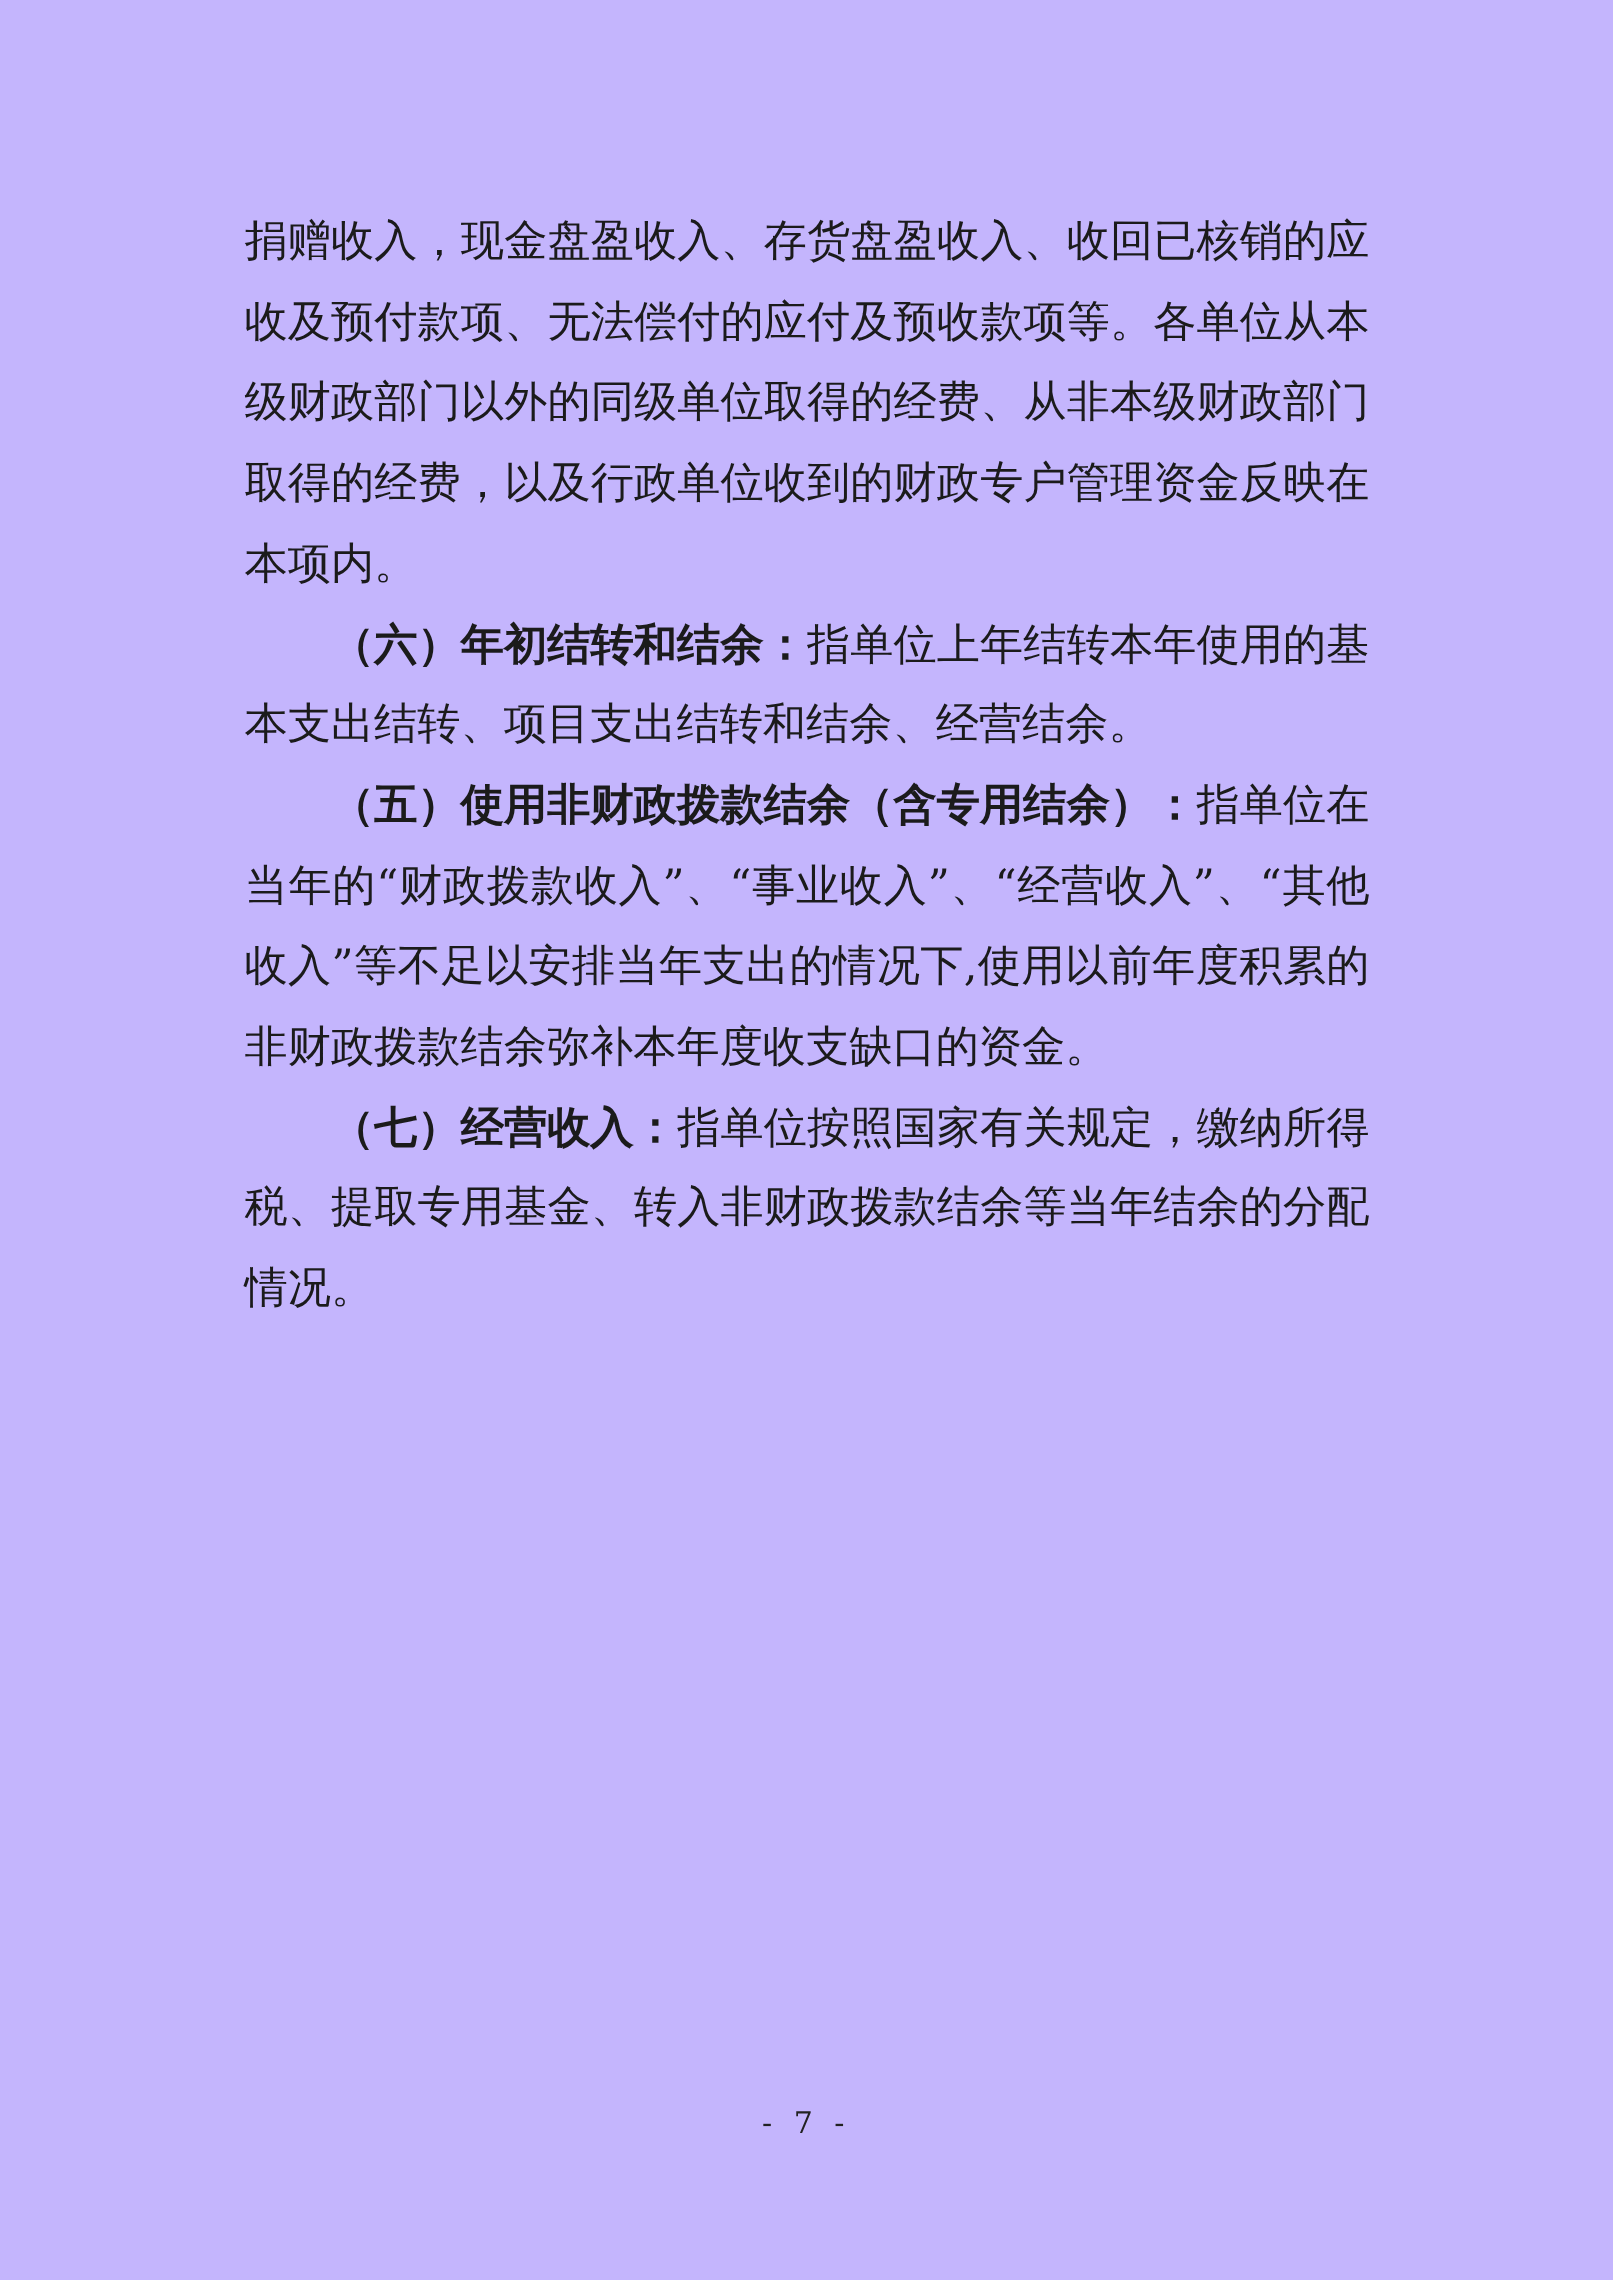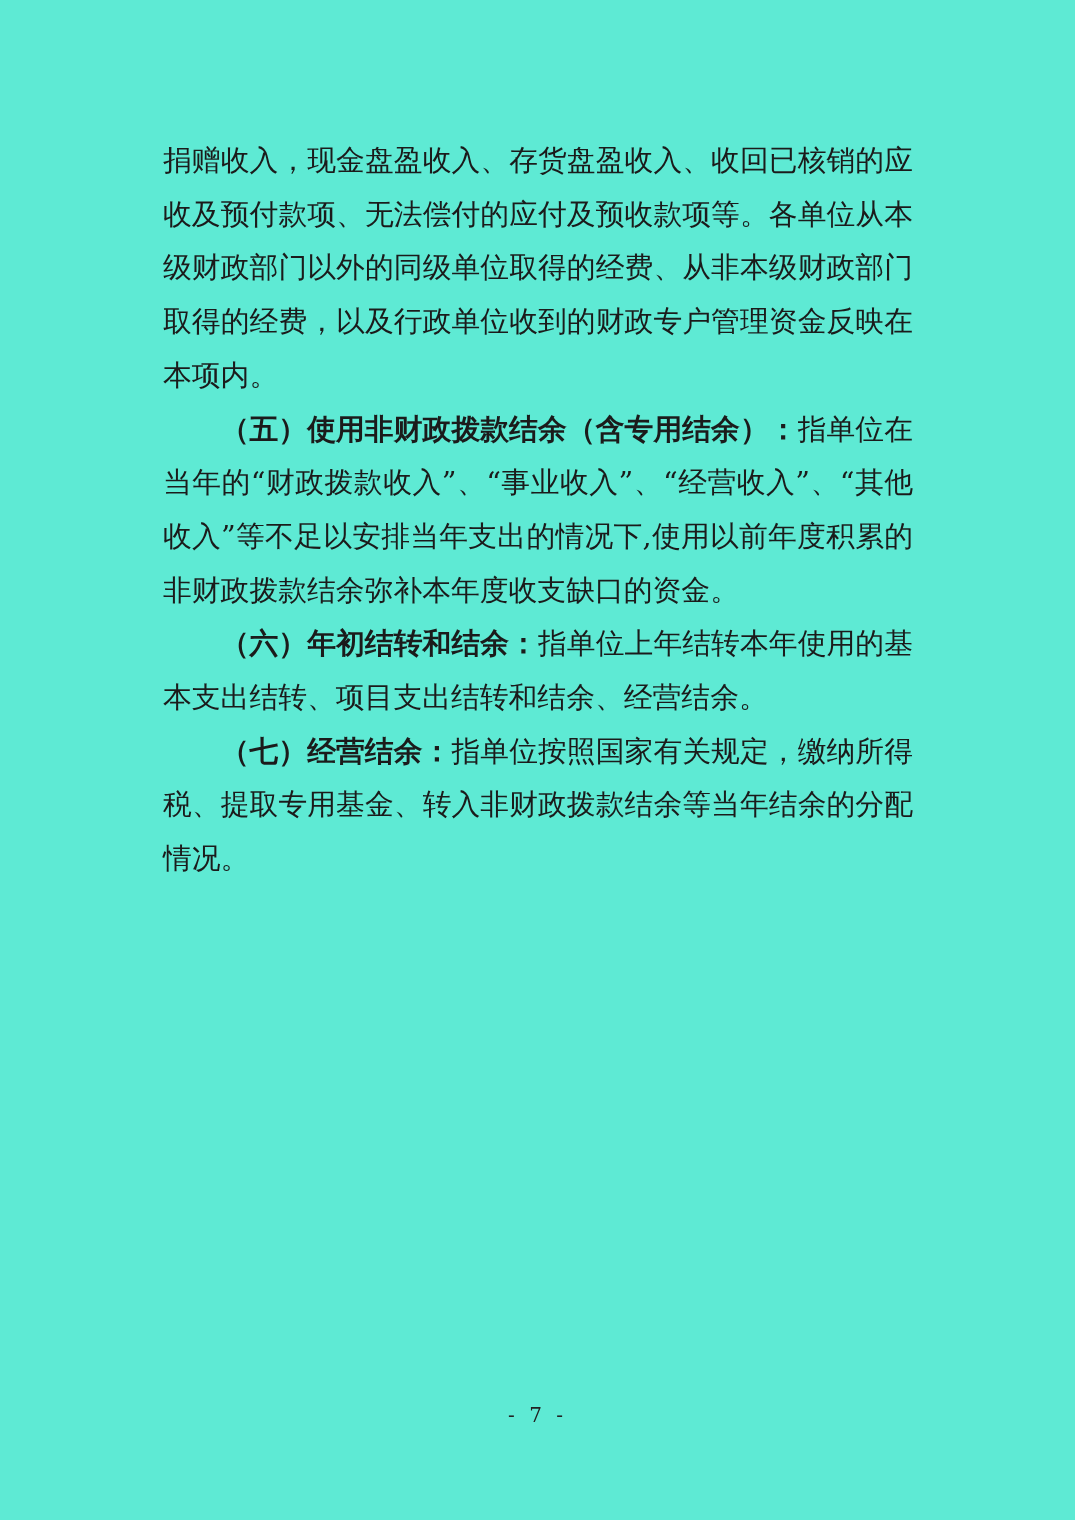--- a/index.html
+++ b/index.html
@@ -11,21 +11,21 @@
     width: 1075px;
     height: 1520px;
     position: relative;
     overflow: hidden;
     font-family: "DejaVu Serif", "Liberation Serif", serif;
     color: #1b1b1b;
   }
   .page {
     position: absolute;
     inset: 0;
-    background: #5eead4;
+    background: #c4b5fd;
   }
   .content {
     position: absolute;
     left: 163px;
     top: 134px;
     width: 750px;
   }
   .para {
     margin: 0;
     font-size: 28.8px;
@@ -54,25 +54,25 @@
   }
 </style>
 </head>
 <body>
 
 <div class="page">
   <div class="content">
 
     <p class="para"><span>捐赠收入，现金盘盈收入、存货盘盈收入、收回已核销的应收及预付款项、无法偿付的应付及预收款项等。各单位从本级财政部门以外的同级单位取得的经费、从非本级财政部门取得的经费，以及行政单位收到的财政专户管理资金反映在本项内。</span></p>
 
+    <p class="para indent"><span class="lead">（六）年初结转和结余：</span><span>指单位上年结转本年使用的基本支出结转、项目支出结转和结余、经营结余。</span></p>
+
     <p class="para indent"><span class="lead">（五）使用非财政拨款结余（含专用结余）：</span><span>指单位在当年的“财政拨款收入”、“事业收入”、“经营收入”、“其他收入”等不足以安排当年支出的情况下,使用以前年度积累的非财政拨款结余弥补本年度收支缺口的资金。</span></p>
 
-    <p class="para indent"><span class="lead">（六）年初结转和结余：</span><span>指单位上年结转本年使用的基本支出结转、项目支出结转和结余、经营结余。</span></p>
-
-    <p class="para indent"><span class="lead">（七）经营结余：</span><span>指单位按照国家有关规定，缴纳所得税、提取专用基金、转入非财政拨款结余等当年结余的分配情况。</span></p>
+    <p class="para indent"><span class="lead">（七）经营收入：</span><span>指单位按照国家有关规定，缴纳所得税、提取专用基金、转入非财政拨款结余等当年结余的分配情况。</span></p>
 
 
 
 
   </div>
 
   <div class="footer">- 7 -</div>
 </div>
 
 </body></html>

